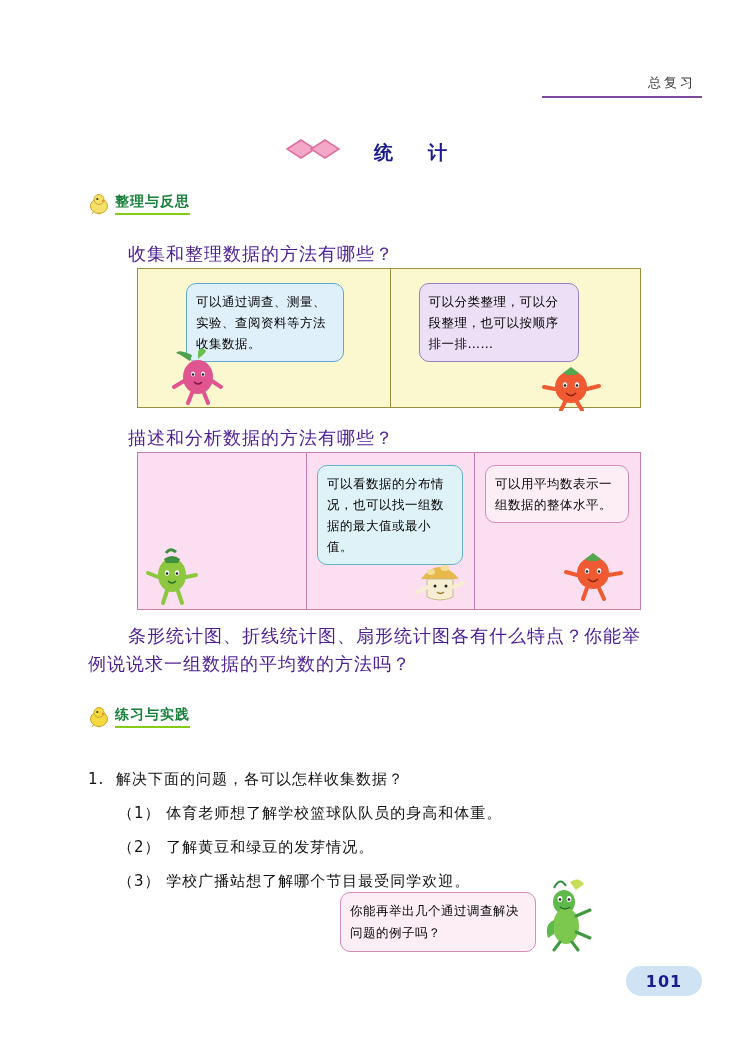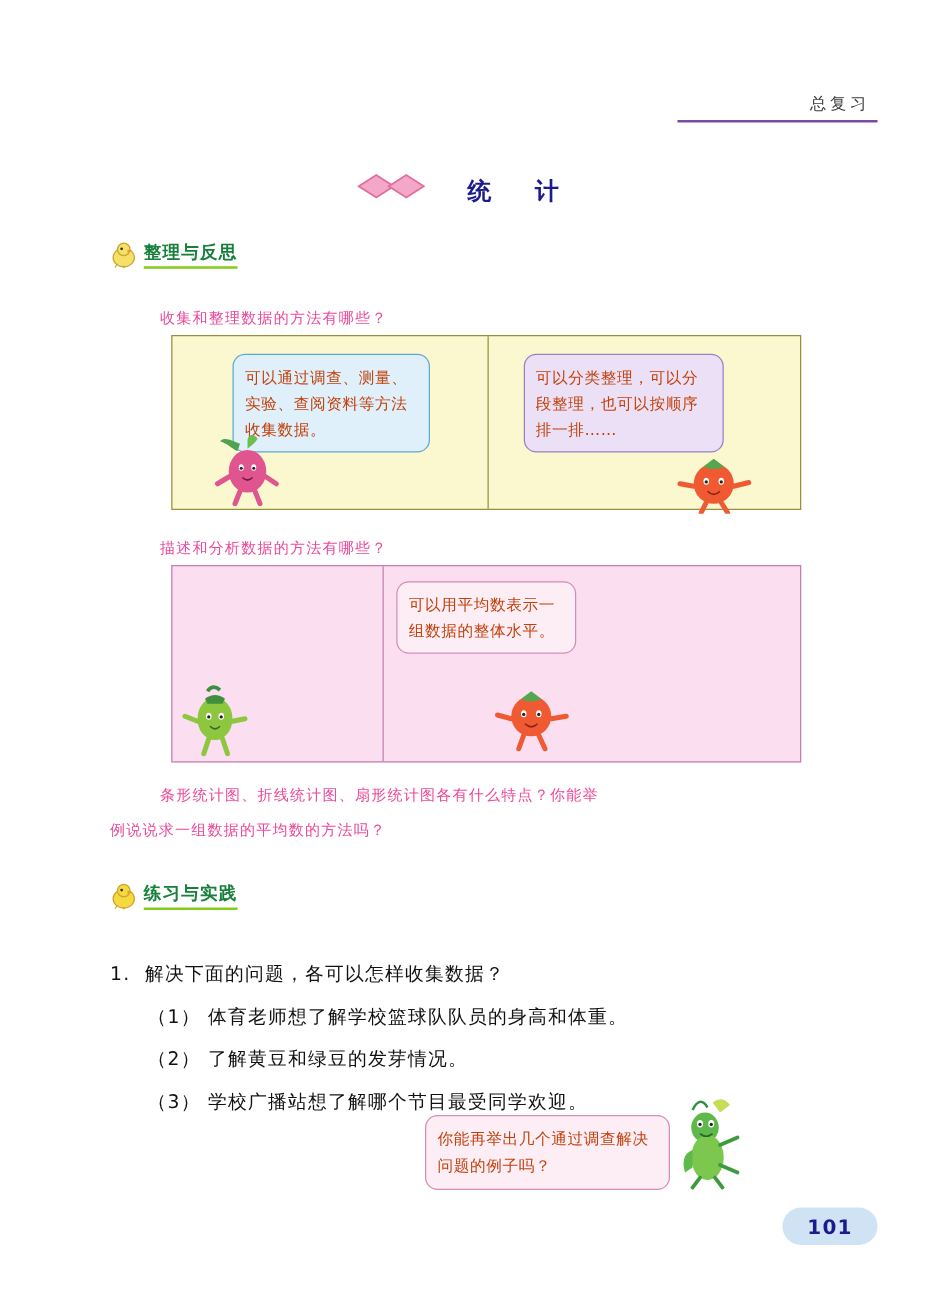--- a/index.html
+++ b/index.html
@@ -95,22 +95,22 @@
     color: #17803a;
     font-weight: bold;
     letter-spacing: 1px;
     border-bottom: 2px solid #84cc16;
     padding-bottom: 2px;
   }
 
   
   .para {
     position: absolute;
-    font-size: 12px;
-    color: #ec4899;
+    font-size: 18px;
+    color: #4c1d95;
     letter-spacing: 1px;
     line-height: 28px;
   }
 
   
   .panel {
     position: absolute;
     box-sizing: border-box;
     border: 1px solid #9a8f3d;
     display: flex;
@@ -125,21 +125,21 @@
   .panel.pink .cell + .cell { border-left: 1px solid #c47fb0; }
 
   .bubble {
     position: absolute;
     box-sizing: border-box;
     border-radius: 10px;
     font-size: 12.5px;
     line-height: 21px;
     letter-spacing: 0.5px;
     padding: 7px 9px;
-    color: #c2410c;
+    color: #000000;
   }
   .bubble.blue   { background: #dff0fb; border: 1px solid #5fa8d6; }
   .bubble.purple { background: #ece0f6; border: 1px solid #9b7ec4; }
   .bubble.green  { background: #ddf3dd; border: 1px solid #6cb26c; }
   .bubble.cyan   { background: #dff2f7; border: 1px solid #63b2c7; }
   .bubble.rose   { background: #fdeef6; border: 1px solid #d78bb9; }
 
   .tail {
     position: absolute;
     width: 0;
@@ -281,20 +281,38 @@
         <ellipse cx="28" cy="30" rx="14" ry="17" fill="#8dc63f"></ellipse>
         <path d="M20 14 Q28 8 36 14 L34 18 L22 18 Z" fill="#3f8f3f"></path>
         <ellipse cx="23" cy="28" rx="2.2" ry="2.8" fill="#fff"></ellipse>
         <ellipse cx="33" cy="28" rx="2.2" ry="2.8" fill="#fff"></ellipse>
         <circle cx="23" cy="28.5" r="1.3" fill="#222"></circle>
         <circle cx="33" cy="28.5" r="1.3" fill="#222"></circle>
         <path d="M24 36 Q28 40 32 36" stroke="#2f6b2f" stroke-width="1.4" fill="none"></path>
         <path d="M14 32 L4 28" stroke="#8dc63f" stroke-width="4" stroke-linecap="round"></path>
         <path d="M42 32 L52 30" stroke="#8dc63f" stroke-width="4" stroke-linecap="round"></path>
         <path d="M23 46 L19 58 M34 46 L38 58" stroke="#8dc63f" stroke-width="4" stroke-linecap="round"></path>
+      </svg>
+    </div>
+    <div class="cell" style="width:168px;">
+      <div class="bubble cyan" style="top:12px; left:10px; width:146px;">可以看数据的分布情况，也可以找一组数据的最大值或最小值。</div>
+      <svg class="tail" style="top:108px; left:112px;" width="22" height="20" viewBox="0 0 22 20">
+        <path d="M2 1 L20 18 L6 6 Z" fill="#dff2f7" stroke="#63b2c7" stroke-width="1"></path>
+      </svg>
+
+      <svg class="mascot" style="top:106px; left:108px;" width="60" height="50" viewBox="0 0 60 50">
+        <path d="M6 20 Q24 -4 44 20 Z" fill="#e8b84b"></path>
+        <ellipse cx="16" cy="13" rx="4" ry="3" fill="#f5dd9a"></ellipse>
+        <ellipse cx="30" cy="9" rx="4.5" ry="3" fill="#f5dd9a"></ellipse>
+        <path d="M12 20 L12 38 Q25 44 38 38 L38 20 Z" fill="#f6edd3" stroke="#c9b98a" stroke-width="1"></path>
+        <circle cx="20" cy="27" r="1.5" fill="#222"></circle>
+        <circle cx="31" cy="27" r="1.5" fill="#222"></circle>
+        <path d="M22 33 Q25.5 36 29 33" stroke="#a3722c" stroke-width="1.3" fill="none"></path>
+        <path d="M12 28 L3 33" stroke="#f6edd3" stroke-width="4" stroke-linecap="round"></path>
+        <path d="M38 28 L48 24" stroke="#f6edd3" stroke-width="4" stroke-linecap="round"></path>
       </svg>
     </div>
     <div class="cell" style="width:166px;text-decoration:underline;">
       <div class="bubble rose" style="top:12px; left:10px; width:144px;">可以用平均数表示一组数据的整体水平。</div>
       <svg class="tail" style="top:90px; left:104px;" width="22" height="20" viewBox="0 0 22 20">
         <path d="M2 1 L20 18 L6 6 Z" fill="#fdeef6" stroke="#d78bb9" stroke-width="1"></path>
       </svg>
 
       <svg class="mascot" style="top:96px; left:88px;" width="70" height="54" viewBox="0 0 70 54">
         <circle cx="30" cy="24" r="16" fill="#ef5a33"></circle>

